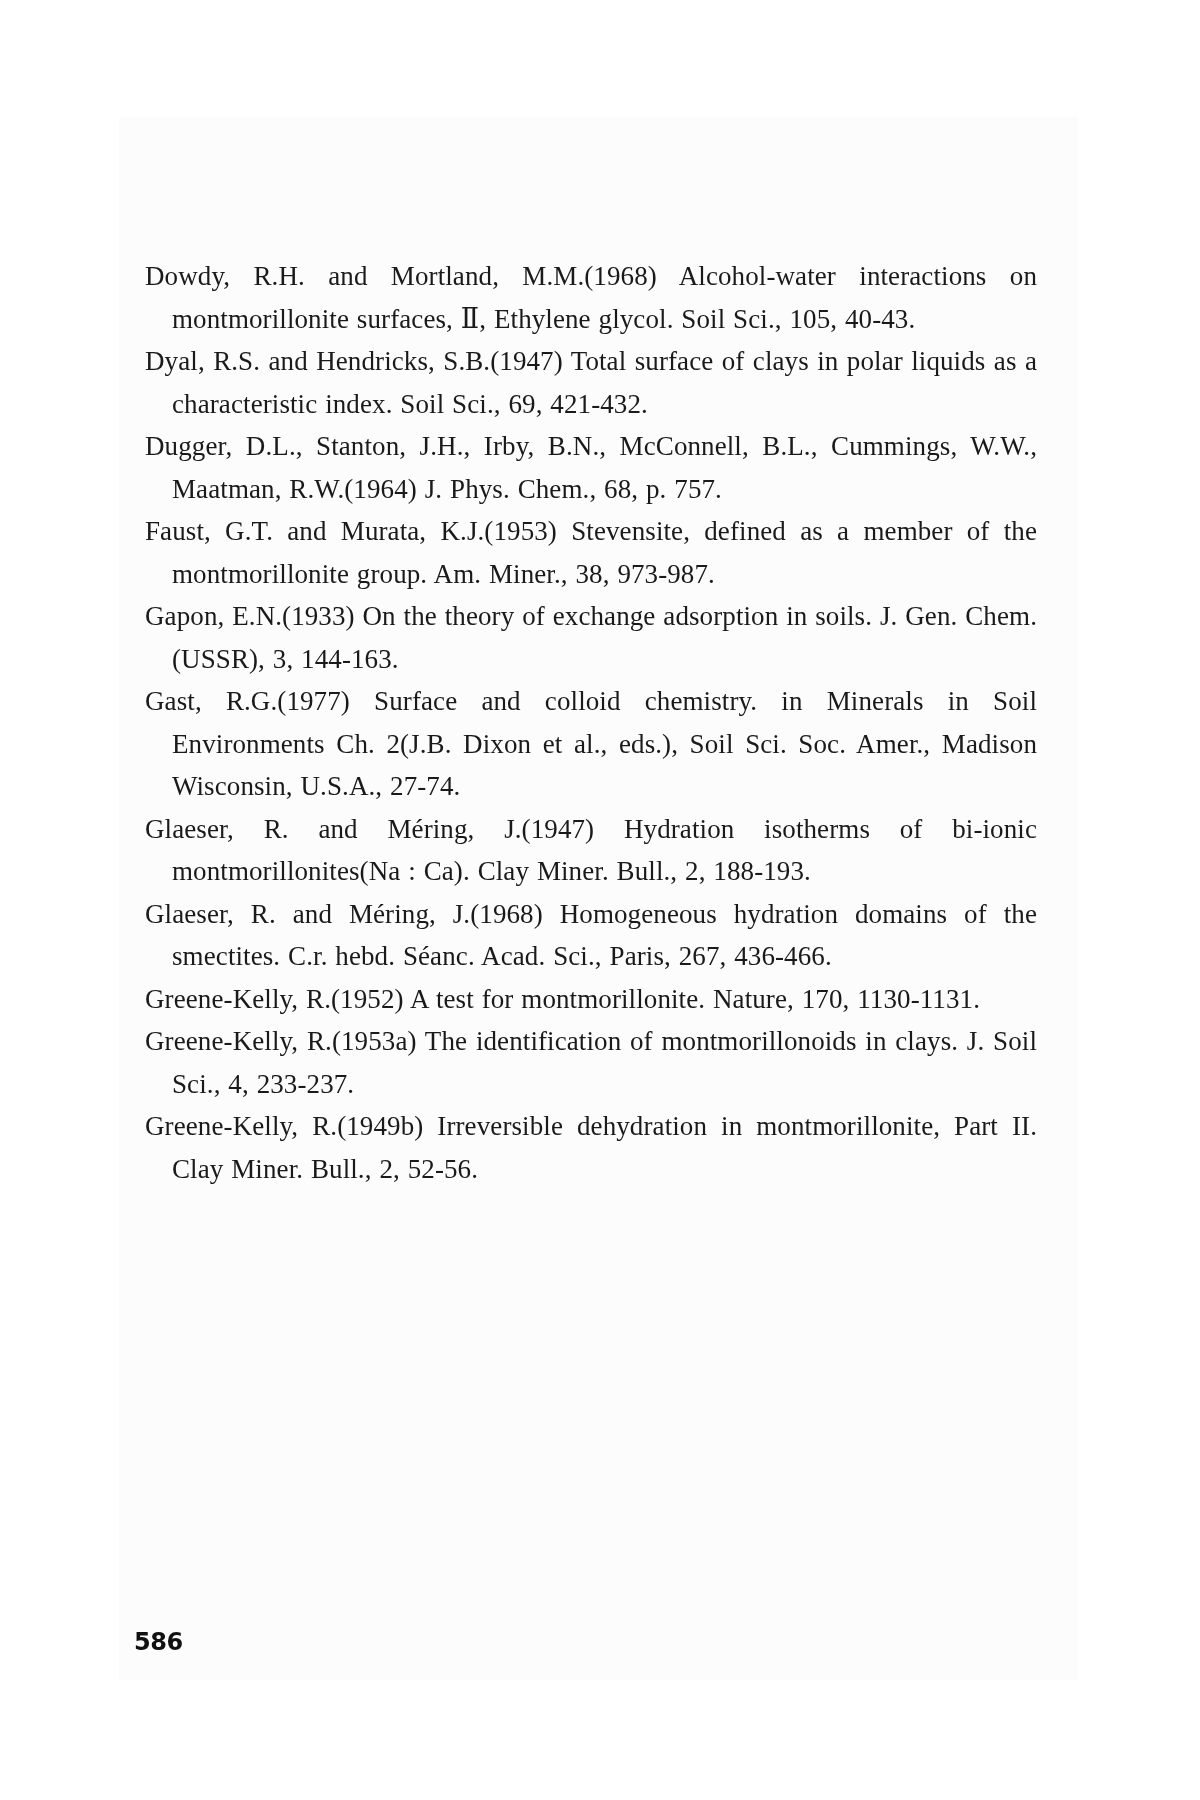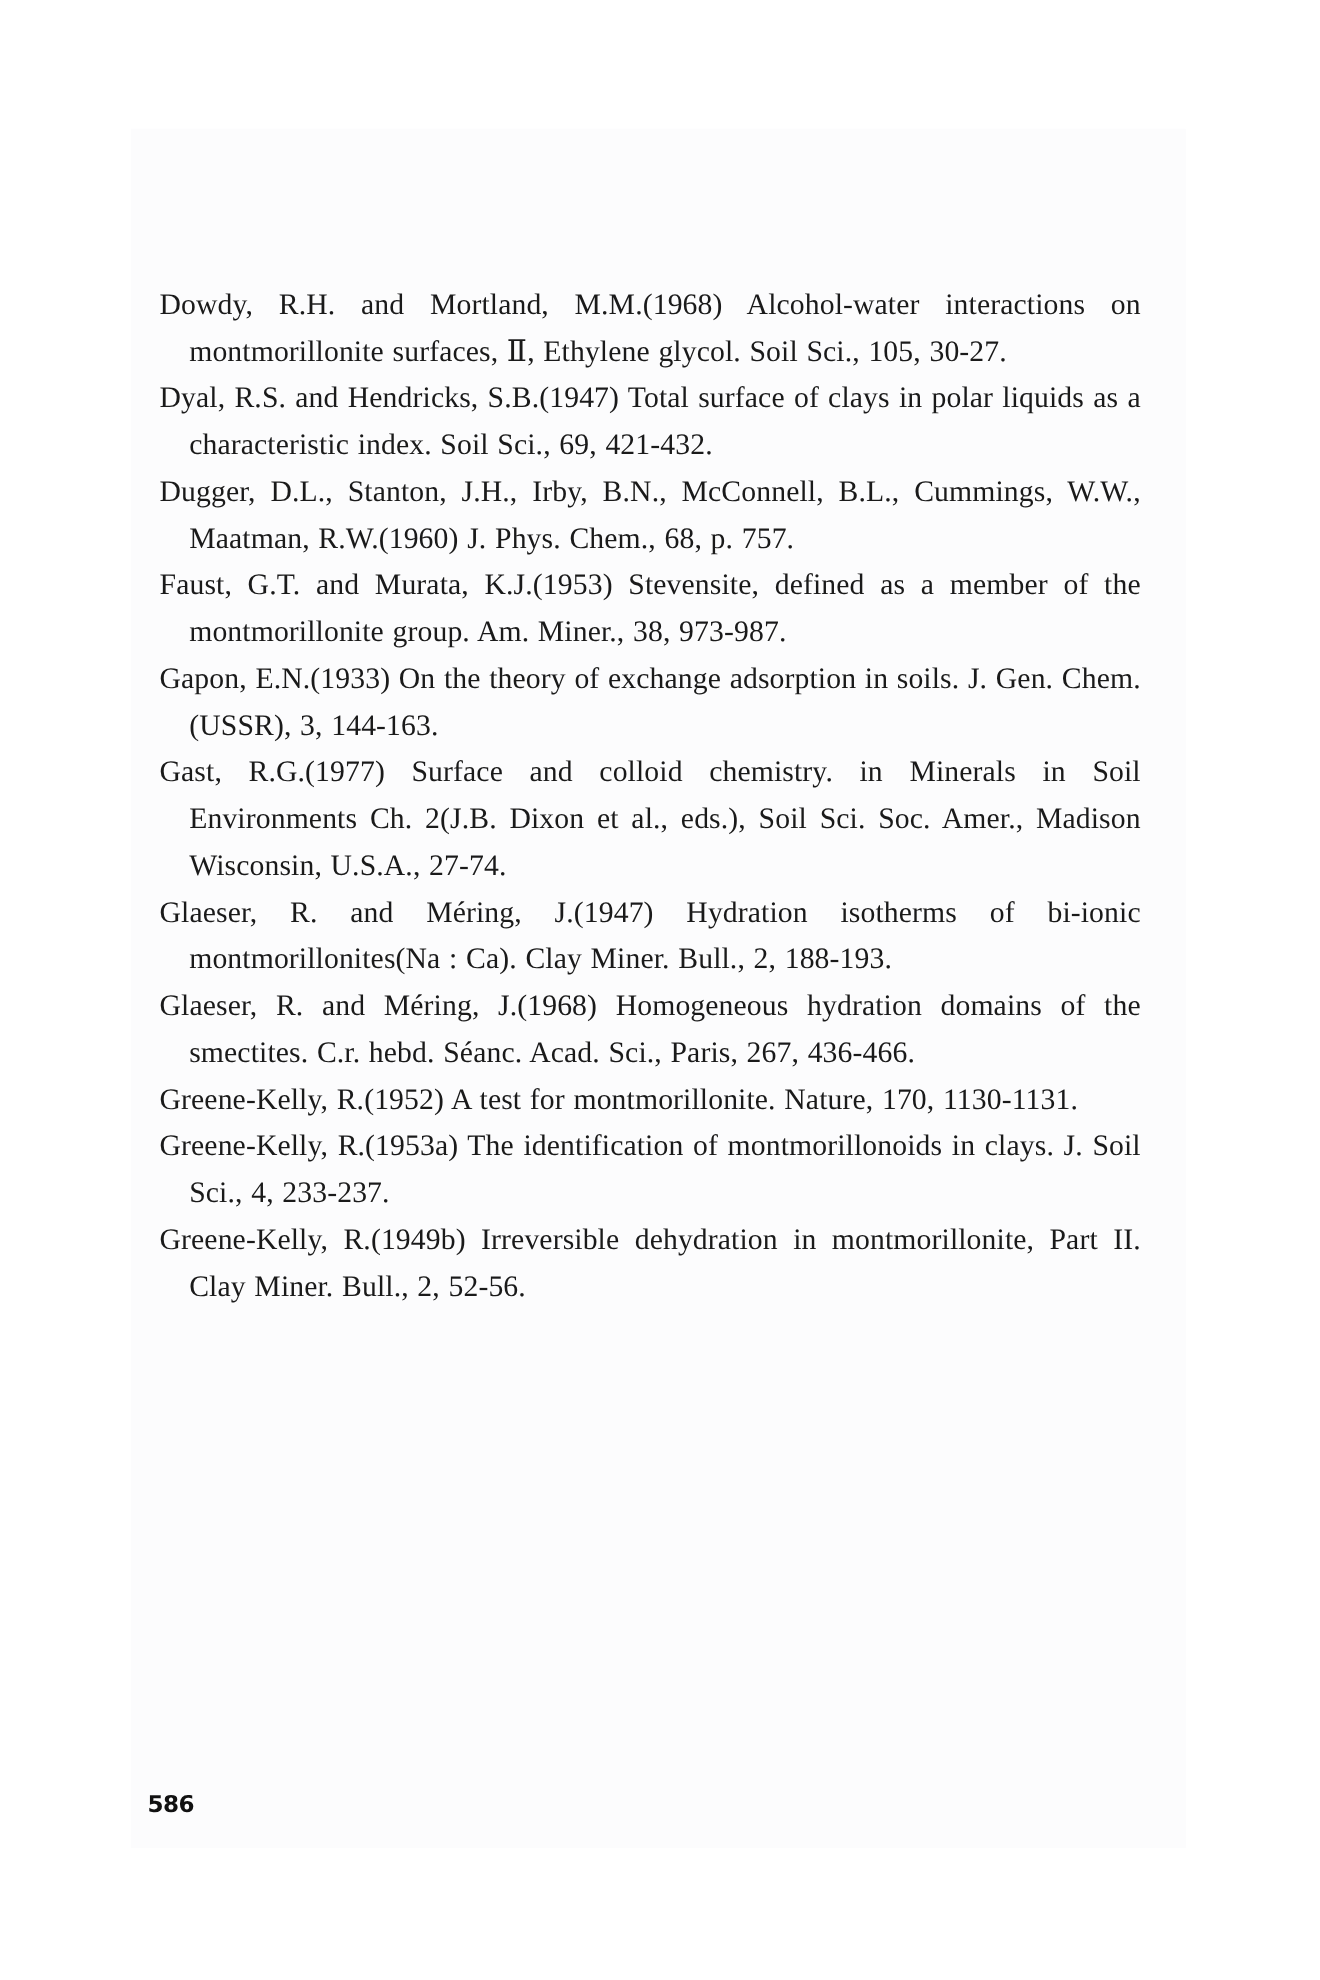--- a/index.html
+++ b/index.html
@@ -42,34 +42,34 @@
     margin: 0;
     letter-spacing: 0.1px;
     word-spacing: 1px;
   }
   .page-number {
     position: absolute;
     left: 134px;
     top: 1628px;
     font-family: "DejaVu Sans", "Liberation Sans", sans-serif;
     font-weight: bold;
-    font-size: 21px;
+    font-size: 24px;
     letter-spacing: -0.5px;
     color: #111111;
   }
 </style>
 </head>
 <body>
 
 <div class="page"></div>
 
 <ol class="refs">
-  <li class="ref">Dowdy, R.H. and Mortland, M.M.(1968) Alcohol-water interactions on montmorillonite surfaces, Ⅱ, Ethylene glycol. Soil Sci., 105, 30-27.</li>
+  <li class="ref">Dowdy, R.H. and Mortland, M.M.(1968) Alcohol-water interactions on montmorillonite surfaces, Ⅱ, Ethylene glycol. Soil Sci., 105, 40-43.</li>
   <li class="ref">Dyal, R.S. and Hendricks, S.B.(1947) Total surface of clays in polar liquids as a characteristic index. Soil Sci., 69, 421-432.</li>
-  <li class="ref">Dugger, D.L., Stanton, J.H., Irby, B.N., McConnell, B.L., Cummings, W.W., Maatman, R.W.(1960) J. Phys. Chem., 68, p. 757.</li>
+  <li class="ref">Dugger, D.L., Stanton, J.H., Irby, B.N., McConnell, B.L., Cummings, W.W., Maatman, R.W.(1964) J. Phys. Chem., 68, p. 757.</li>
   <li class="ref">Faust, G.T. and Murata, K.J.(1953) Stevensite, defined as a member of the montmorillonite group. Am. Miner., 38, 973-987.</li>
   <li class="ref">Gapon, E.N.(1933) On the theory of exchange adsorption in soils. J. Gen. Chem.(USSR), 3, 144-163.</li>
   <li class="ref">Gast, R.G.(1977) Surface and colloid chemistry. in Minerals in Soil Environments Ch. 2(J.B. Dixon et al., eds.), Soil Sci. Soc. Amer., Madison Wisconsin, U.S.A., 27-74.</li>
   <li class="ref">Glaeser, R. and Méring, J.(1947) Hydration isotherms of bi-ionic montmorillonites(Na : Ca). Clay Miner. Bull., 2, 188-193.</li>
   <li class="ref">Glaeser, R. and Méring, J.(1968) Homogeneous hydration domains of the smectites. C.r. hebd. Séanc. Acad. Sci., Paris, 267, 436-466.</li>
   <li class="ref">Greene-Kelly, R.(1952) A test for montmorillonite. Nature, 170, 1130-1131.</li>
   <li class="ref">Greene-Kelly, R.(1953a) The identification of montmorillonoids in clays. J. Soil Sci., 4, 233-237.</li>
   <li class="ref">Greene-Kelly, R.(1949b) Irreversible dehydration in montmorillonite, Part II. Clay Miner. Bull., 2, 52-56.</li>
 </ol>
 

